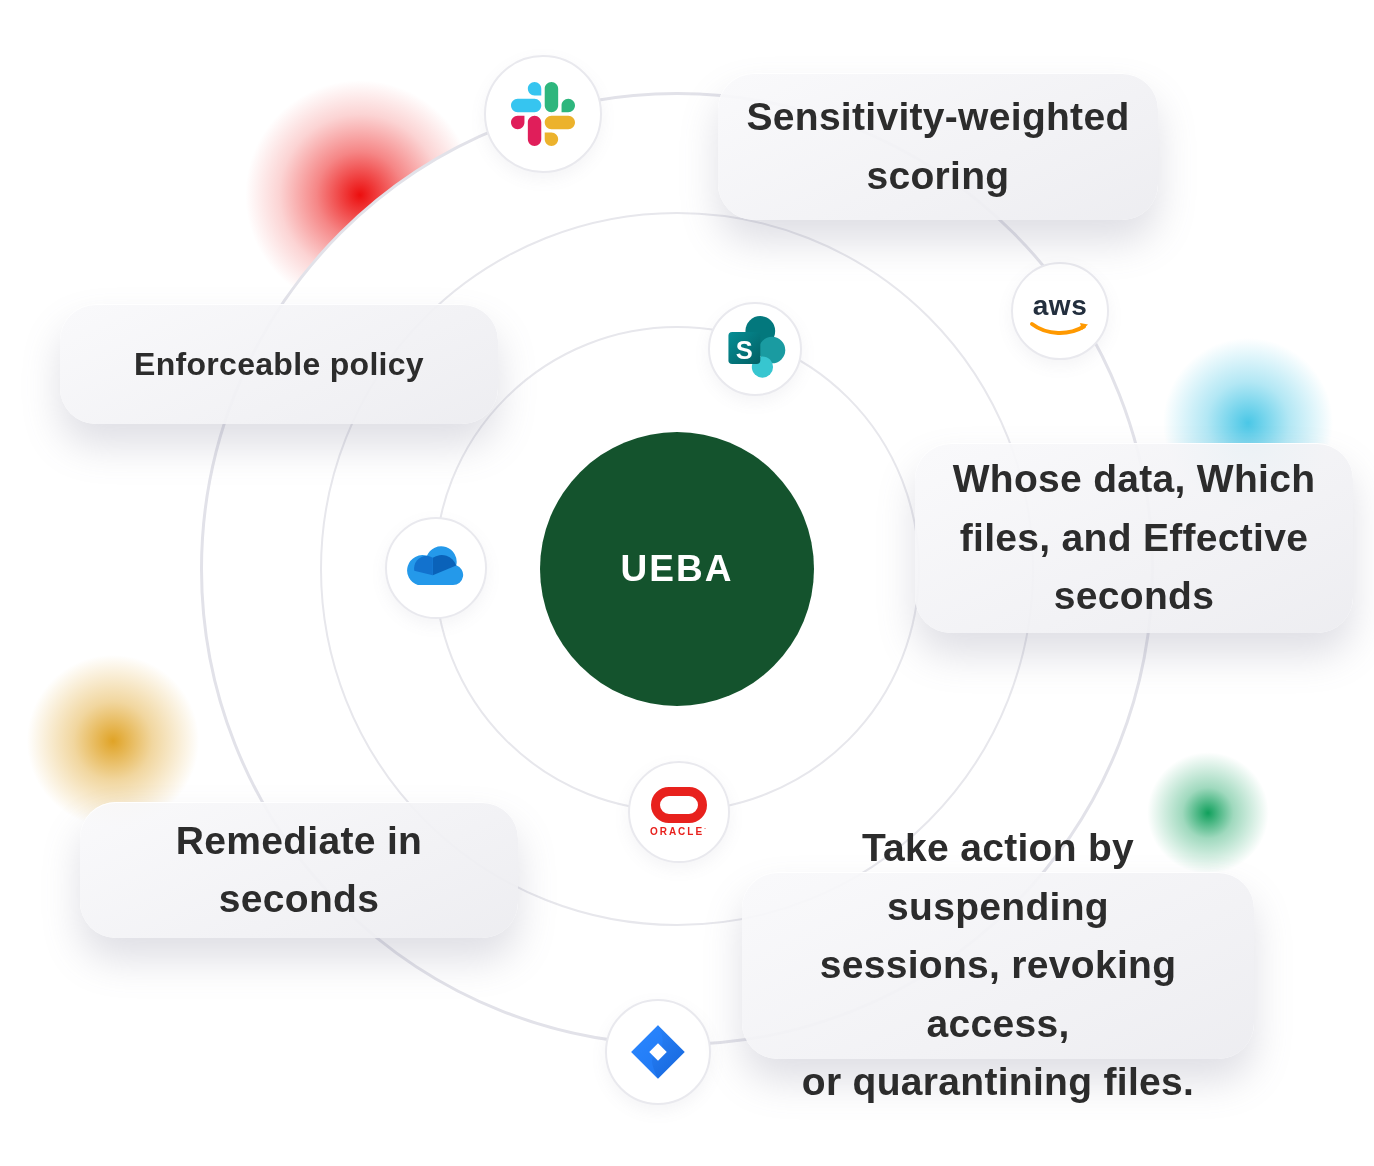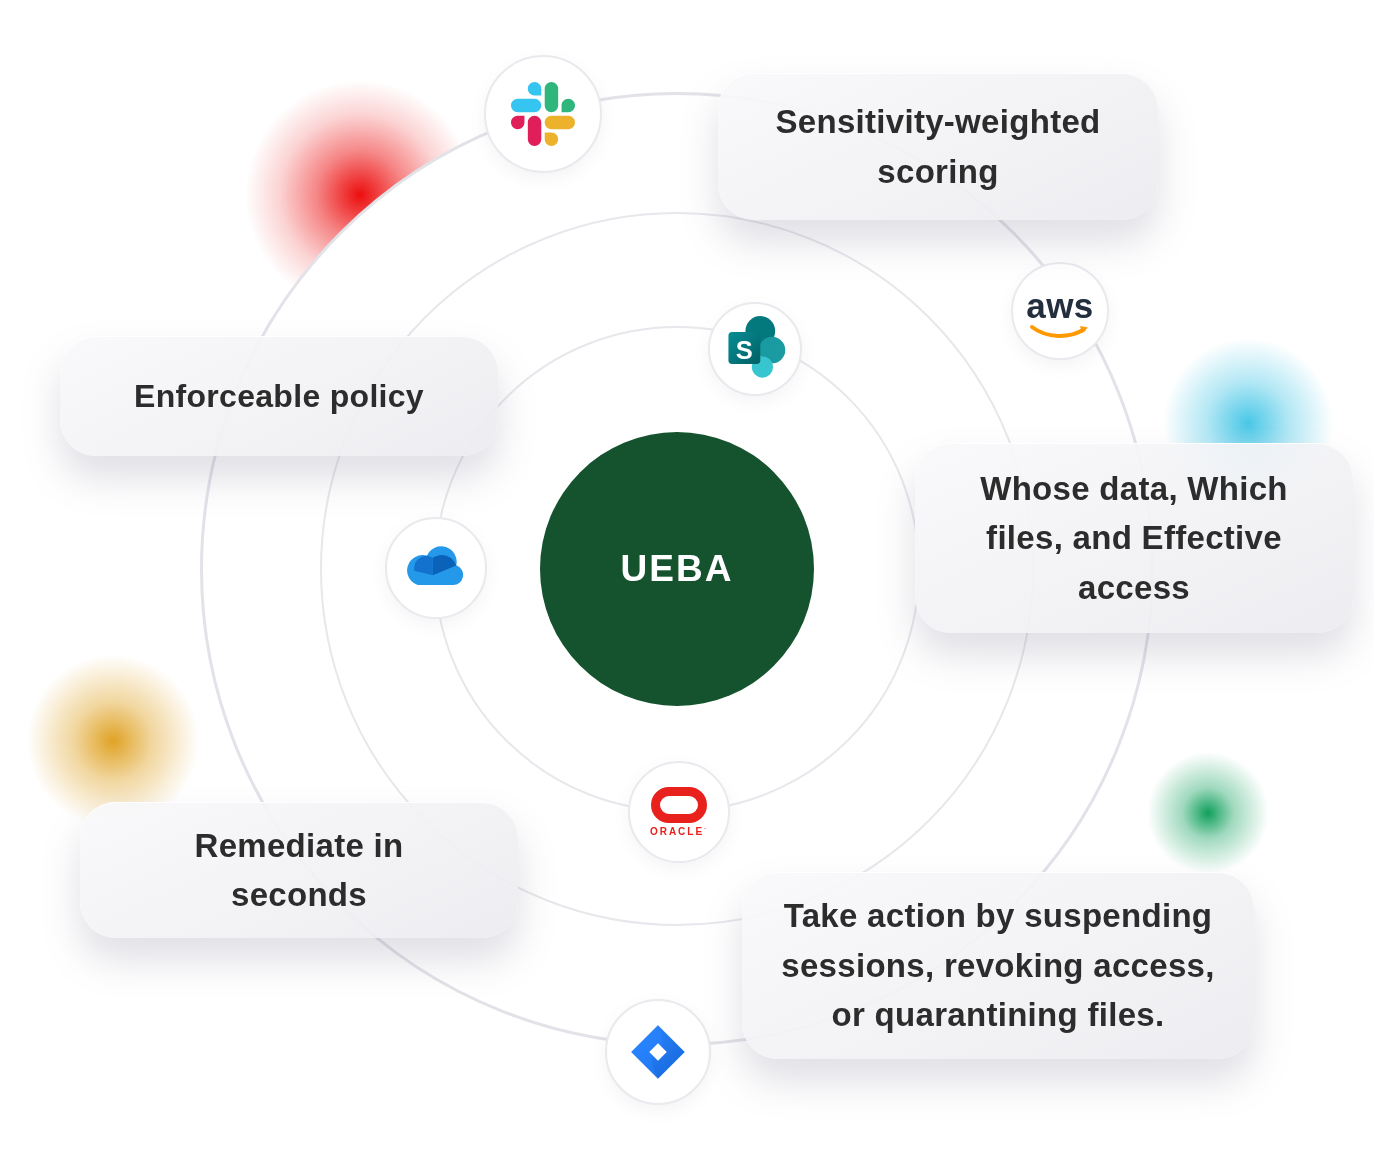--- a/index.html
+++ b/index.html
@@ -59,21 +59,21 @@
     display: flex; flex-direction: column; align-items: center; justify-content: center;
     box-shadow: 0 6px 16px rgba(120,120,140,0.08);
   }
   .badge-slack      { left: 484px;  top: 55px;  width: 118px; height: 118px; }
   .badge-aws        { left: 1011px; top: 262px; width: 98px;  height: 98px; }
   .badge-sharepoint { left: 708px;  top: 302px; width: 94px;  height: 94px; }
   .badge-onedrive   { left: 385px;  top: 517px; width: 102px; height: 102px; }
   .badge-oracle     { left: 628px;  top: 761px; width: 102px; height: 102px; }
   .badge-jira       { left: 605px;  top: 999px; width: 106px; height: 106px; }
 
-  .aws-word { font-size: 35px; font-weight: 700; color: #232F3E; line-height: 1; margin-top: 6px; letter-spacing: 0.5px; }
+  .aws-word { font-size: 28px; font-weight: 700; color: #232F3E; line-height: 1; margin-top: 6px; letter-spacing: 0.5px; }
   .aws-smile { margin-top: 1px; }
 
   .oracle-ring {
     width: 56px; height: 36px; border: 9px solid #E8211D; border-radius: 999px;
     box-sizing: border-box;
   }
   .oracle-word {
     margin-top: 4px; font-size: 10px; font-weight: 700; color: #E8211D;
     letter-spacing: 2px; line-height: 1;
   }
@@ -82,25 +82,25 @@
   
   .callout {
     position: absolute; box-sizing: border-box;
     background: linear-gradient(155deg, rgba(249,249,251,0.93) 0%, rgba(236,236,240,0.93) 100%);
     border-radius: 36px;
     box-shadow: 0 22px 38px rgba(110,110,135,0.22), inset 0 1px 0 rgba(255,255,255,0.9);
     display: flex; align-items: center; justify-content: center;
     padding: 10px 26px;
   }
   .callout-text {
-    font-size: 33px; font-weight: 700; color: #2C2C2C; text-align: center;
+    font-size: 39px; font-weight: 700; color: #2C2C2C; text-align: center;
     line-height: 1.5; letter-spacing: 0.3px; white-space: pre-line;
   }
   .callout-sensitivity { left: 718px; top: 73px;  width: 440px; height: 147px; }
-  .callout-enforceable { left: 60px;  top: 336px; width: 438px; height: 120px; }
+  .callout-enforceable { left: 60px;  top: 304px; width: 438px; height: 120px; }
   .callout-whose       { left: 915px; top: 443px; width: 438px; height: 190px; }
   .callout-remediate   { left: 80px;  top: 802px; width: 438px; height: 136px; }
   .callout-takeaction  { left: 742px; top: 872px; width: 512px; height: 187px; }
 </style>
 </head>
 <body>
 
 <div class="stage">
 
   <div class="blob blob-red"></div>
@@ -181,21 +181,21 @@
 scoring</div>
   </div>
 
   <div class="callout callout-enforceable">
     <div class="callout-text" style="font-size:32px;">Enforceable policy</div>
   </div>
 
   <div class="callout callout-whose">
     <div class="callout-text">Whose data, Which
 files, and Effective
-access</div>
+seconds</div>
   </div>
 
   <div class="callout callout-takeaction">
     <div class="callout-text">Take action by suspending
 sessions, revoking access,
 or quarantining files.</div>
   </div>
 
   <div class="callout callout-remediate">
     <div class="callout-text">Remediate in

